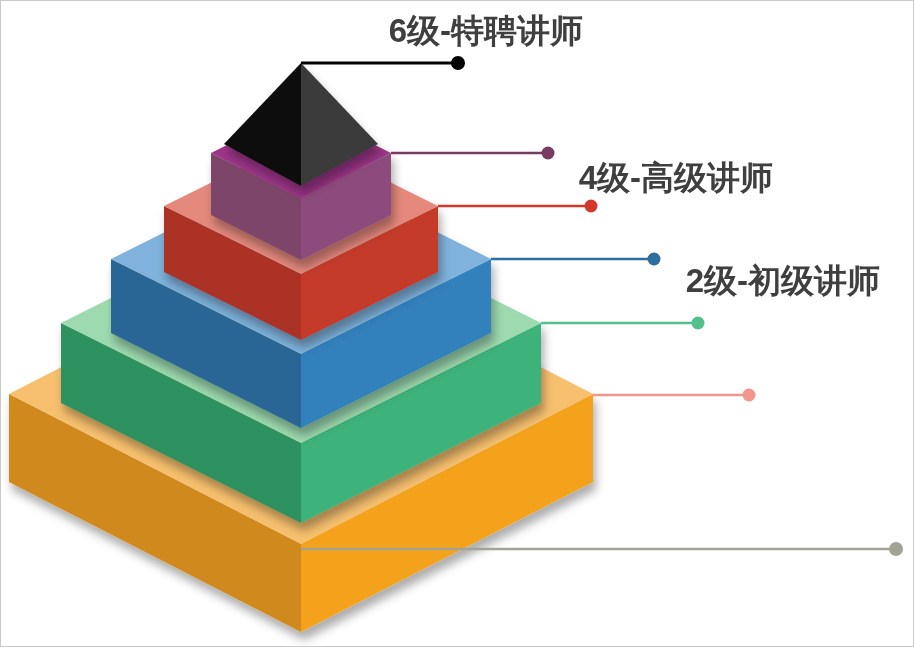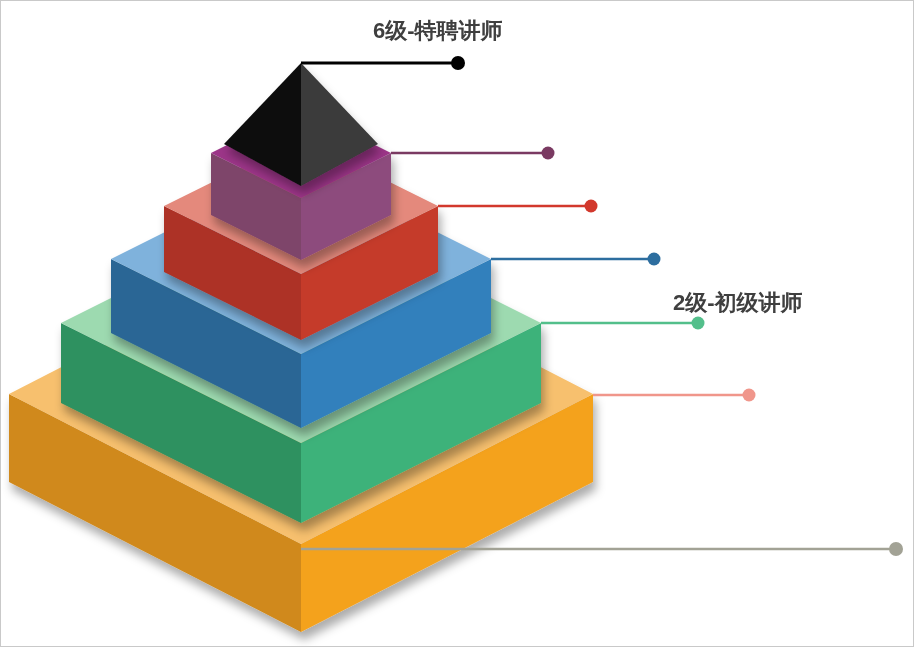--- a/index.html
+++ b/index.html
@@ -9,25 +9,25 @@
     height: 647px;
     box-sizing: border-box;
     background: #ffffff;
     border: 1px solid #c9c9c9;
     overflow: hidden;
     font-family: "Liberation Sans", "DejaVu Sans", sans-serif;
   }
   .stage svg { position: absolute; left: 0; top: 0; }
   .lvl-label {
     position: absolute;
-    font-size: 22px;
+    font-size: 33px;
     font-weight: bold;
     color: #3f3f3f;
     line-height: 31px;
-    text-align: left;
+    text-align: right;
     white-space: nowrap;
   }
 </style>
 </head>
 <body>
 
 <div class="stage">
   <svg width="914" height="647" viewBox="0 0 914 647">
     <defs>
       <filter id="ds" x="-20%" y="-20%" width="140%" height="160%">
@@ -88,14 +88,15 @@
 
       <line stroke-width="2.5" x1="592" y1="394" x2="748" y2="394" stroke="#F0968B"></line>
       <circle cx="748" cy="394" r="6.5" fill="#F0968B"></circle>
 
       <line stroke-width="2.5" x1="300" y1="548" x2="895" y2="548" stroke="#A2A295"></line>
       <circle cx="895" cy="548" r="7" fill="#A2A295"></circle>
     </g>
   </svg>
 
   <div class="lvl-label" style="left:372px; top:14px;  width:210px;">6级-特聘讲师</div>
-  <div class="lvl-label" style="left:672px; top:286px; width:207px;">2级-初级讲师</div>
+  <div class="lvl-label" style="left:552px; top:161px; width:220px;">4级-高级讲师</div>
+  <div class="lvl-label" style="left:672px; top:264px; width:207px;">2级-初级讲师</div>
 </div>
 
 </body></html>

